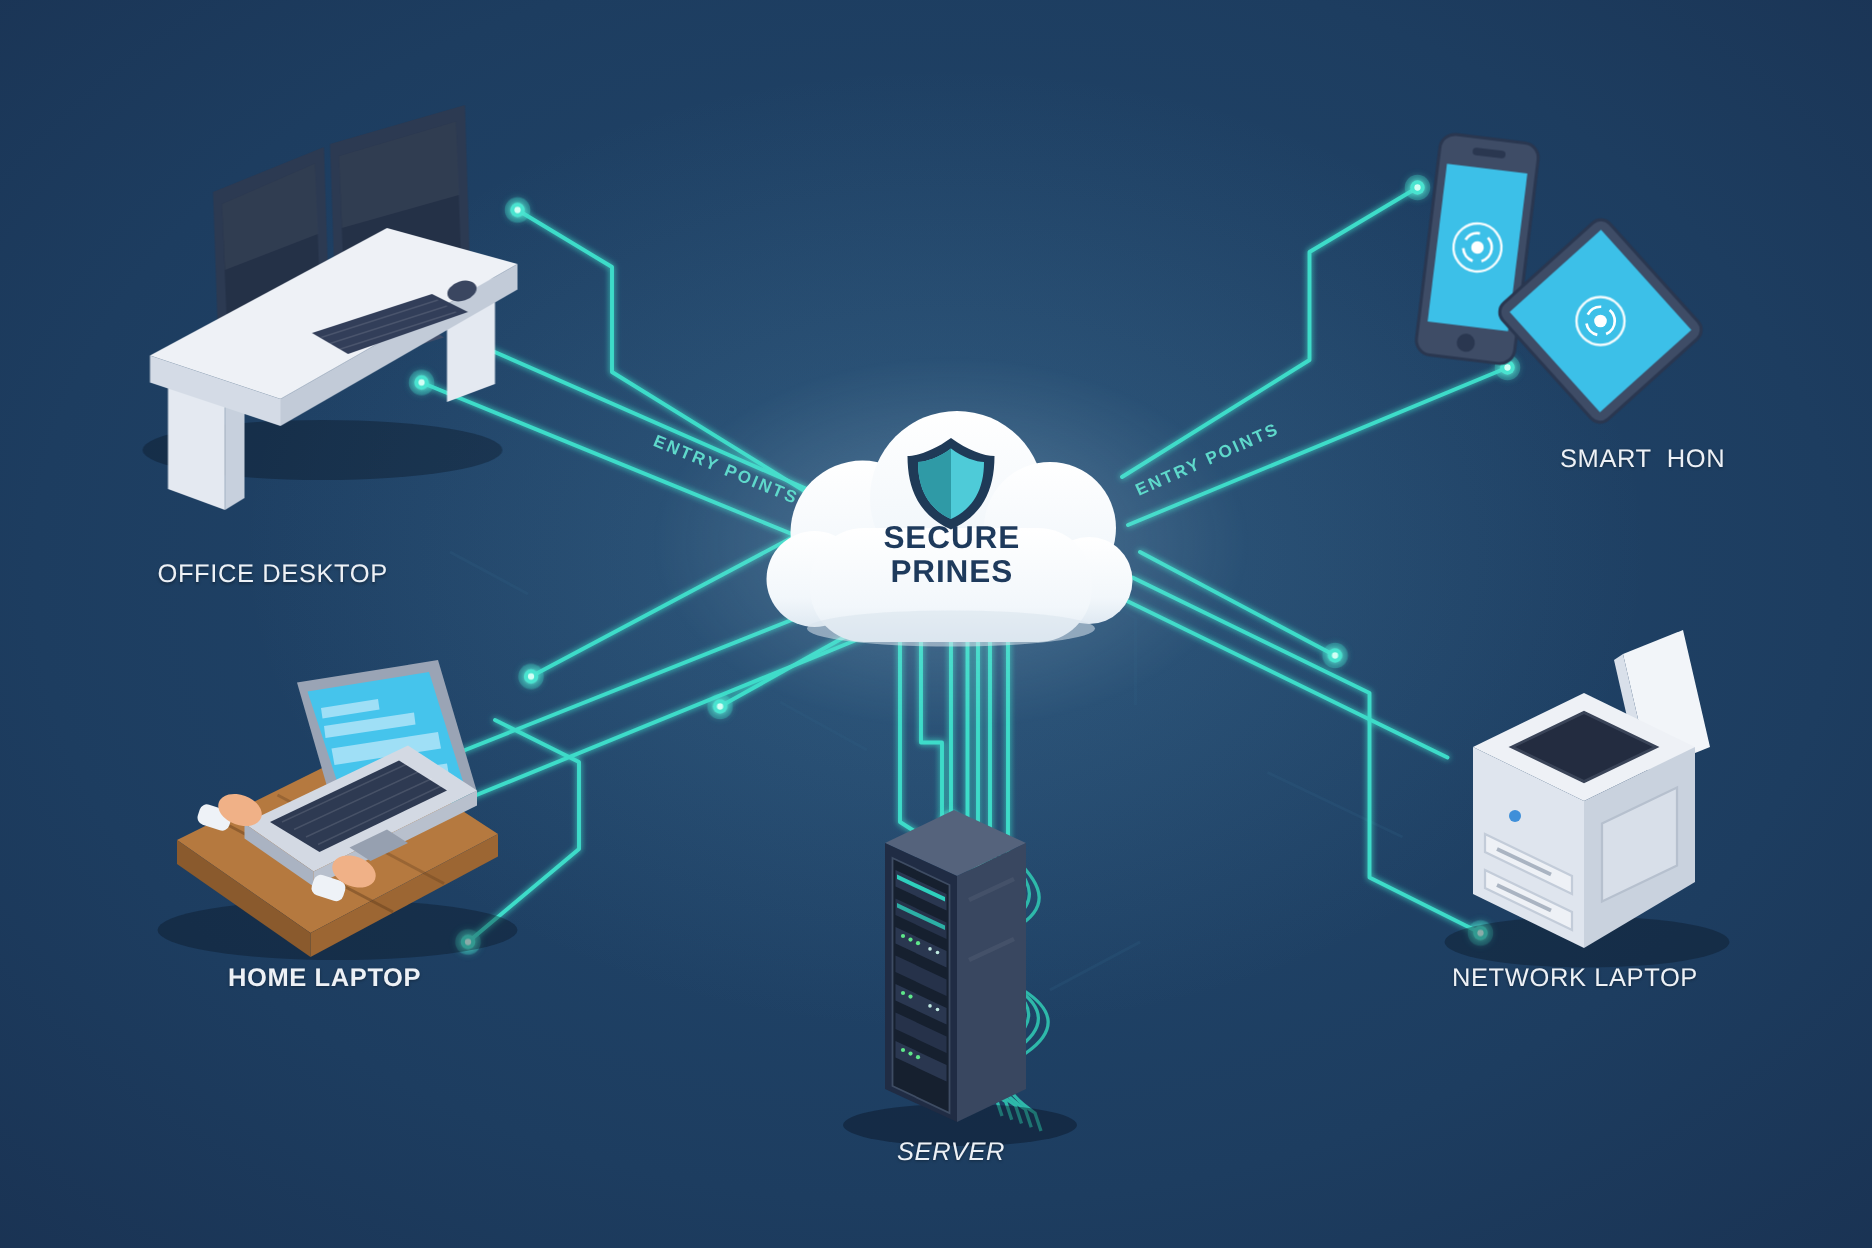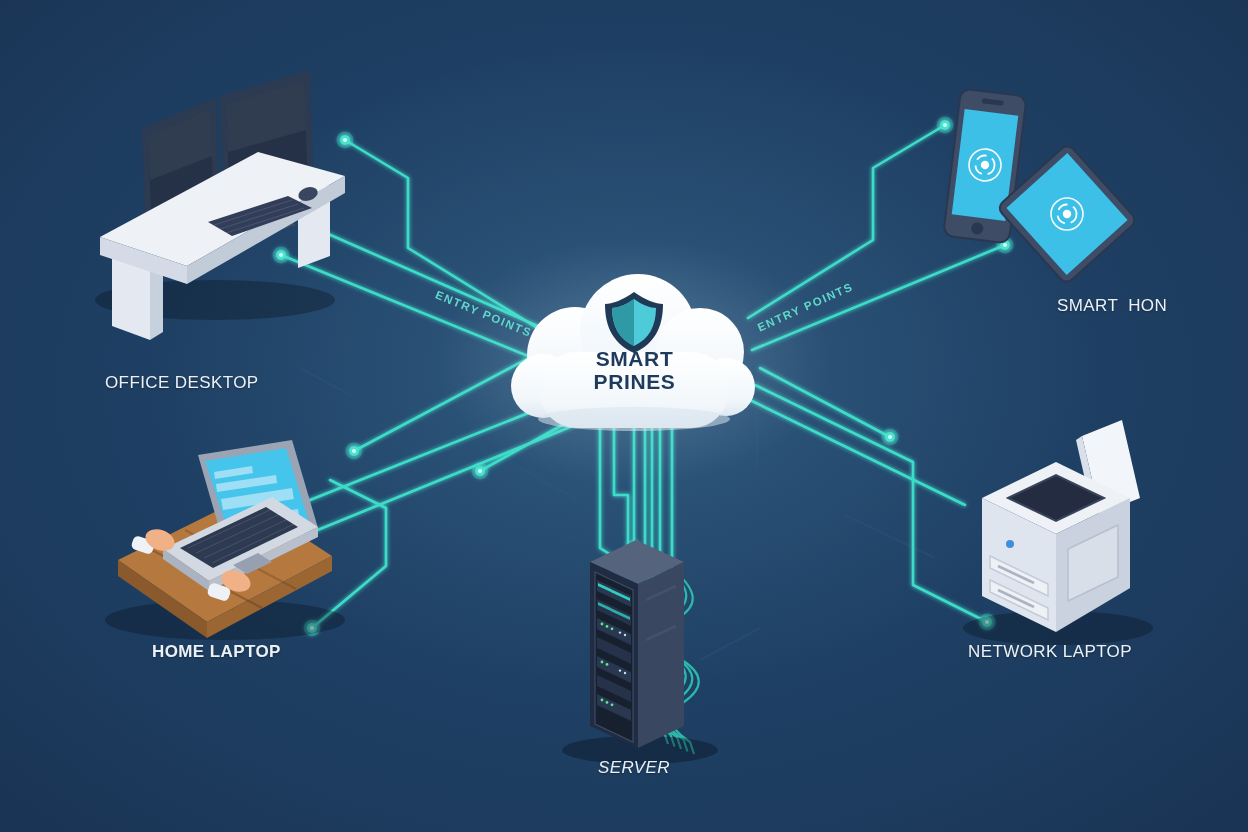--- a/index.html
+++ b/index.html
@@ -272,26 +272,26 @@
     <ellipse cx="634" cy="419" rx="96" ry="12" fill="#d9e3ed" opacity="0.55"></ellipse>
     <g>
       <path d="M634 292 C645 300 656 304 663 304 C663 328 654 344 634 353 C614 344 605 328 605 304 C612 304 623 300 634 292 Z" fill="#1f3a57"></path>
       <path d="M634 299 C642 305 651 308 656 308 C656 326 649 339 634 346 C619 339 612 326 612 308 C617 308 626 305 634 299 Z" fill="#4ecbd8"></path>
       <path d="M634 299 C626 305 617 308 612 308 C612 326 619 339 634 346 Z" fill="#2f9aa6"></path>
     </g>
   </g>
 </svg>
 
 <div class="cloud-title">
-  <div>SMART</div>
+  <div>SECURE</div>
   <div>PRINES</div>
 </div>
 
 <div class="entry" style="left:436px;top:288px;transform:rotate(22.5deg);">ENTRY POINTS</div>
 <div class="entry" style="left:758px;top:322px;transform:rotate(-24deg);">ENTRY POINTS</div>
 
 <div class="label" style="left:105px;top:326px;margin-top:47px;">OFFICE DESKTOP</div>
-<div class="label" style="left:1040px;top:296px;margin-left:17px;">SMART  HON</div>
+<div class="label" style="left:1040px;top:296px;">SMART  HON</div>
 <div class="label" style="left:152px;top:642px;font-weight:bold;">HOME LAPTOP</div>
 <div class="label" style="left:968px;top:642px;">NETWORK LAPTOP</div>
 <div class="label" style="left:598px;top:758px;font-style:italic;">SERVER</div>
 
 </div>
 
 </body></html>

